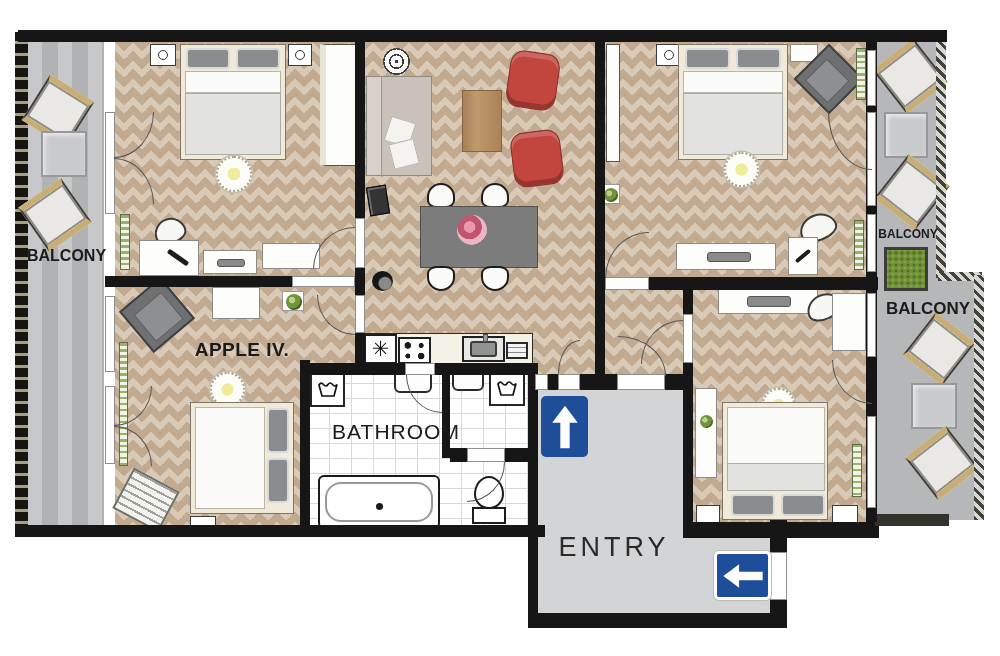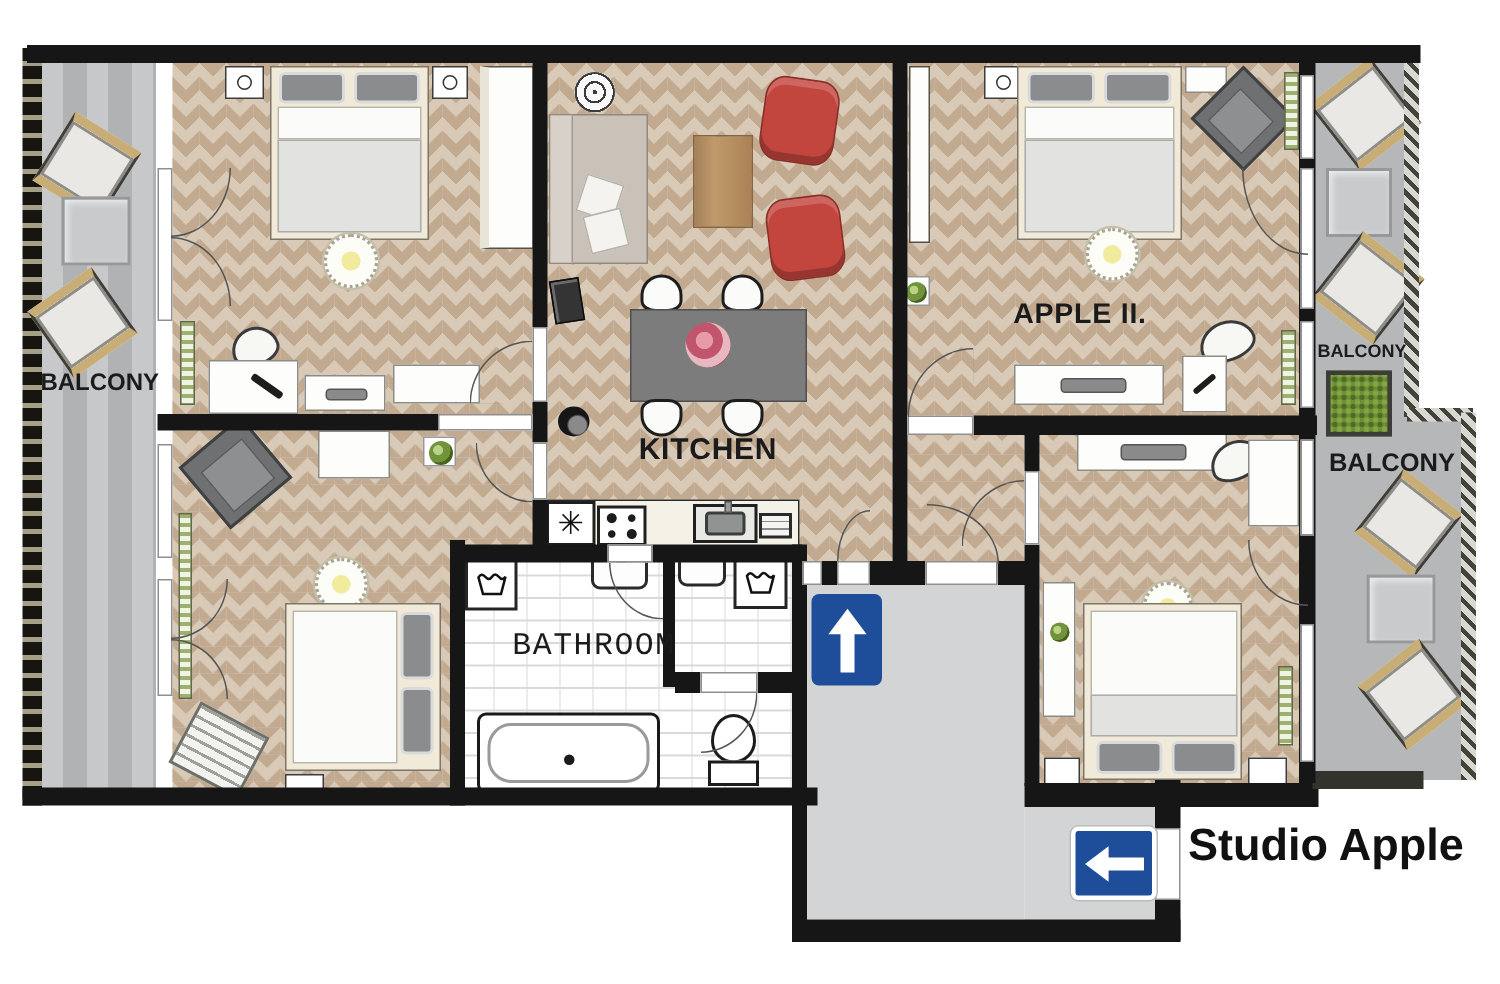--- a/index.html
+++ b/index.html
@@ -343,20 +343,19 @@
         <path d="M20 3 L35 23 L25.5 23 L25.5 53 L14.5 53 L14.5 23 L5 23 Z" fill="#ffffff"></path>
       </svg>
   </div>
   <div class="abs sign signframe" style="left:714px;top:551px;width:57px;height:49px;">
     <svg width="44" height="32" viewBox="0 0 56 40">
         <path d="M3 20 L23 5 L23 14.5 L53 14.5 L53 25.5 L23 25.5 L23 35 Z" fill="#ffffff"></path>
       </svg>
   </div>
 
   <div class="lbl b600" style="left:24px;top:247px;width:85px;font-size:16px;">BALCONY</div>
-  <div class="lbl b700" style="left:392px;top:289px;width:160px;font-size:20px;letter-spacing:.5px;">KITCHEN</div>
-  <div class="lbl b700" style="left:640px;top:199px;width:160px;font-size:19px;letter-spacing:.5px;">APPLE II.</div>
   <div class="lbl b600" style="left:876px;top:227px;width:64px;font-size:12px;">BALCONY</div>
   <div class="lbl b600" style="left:878px;top:299px;width:100px;font-size:17px;">BALCONY</div>
-  <div class="lbl b400" style="left:316px;top:420px;width:160px;font-size:21px;letter-spacing:1px;font-family:Liberation Mono, monospace;">BATHROOM</div>
-  <div class="lbl" id="title" style="left:792px;top:547px;width:206px;font-size:30px;color:#111;">Studio Apple</div>
+  <div class="lbl b700" style="left:162px;top:339px;width:160px;font-size:19px;letter-spacing:.5px;">APPLE IV.</div>
+  <div class="lbl b400" style="left:316px;top:420px;width:160px;font-size:21px;letter-spacing:1px;">BATHROOM</div>
+  <div class="lbl b400" style="left:533px;top:532px;width:162px;font-size:27px;letter-spacing:4px;color:#2a2a2a;">ENTRY</div>
 
 </div>
 
 </body></html>

